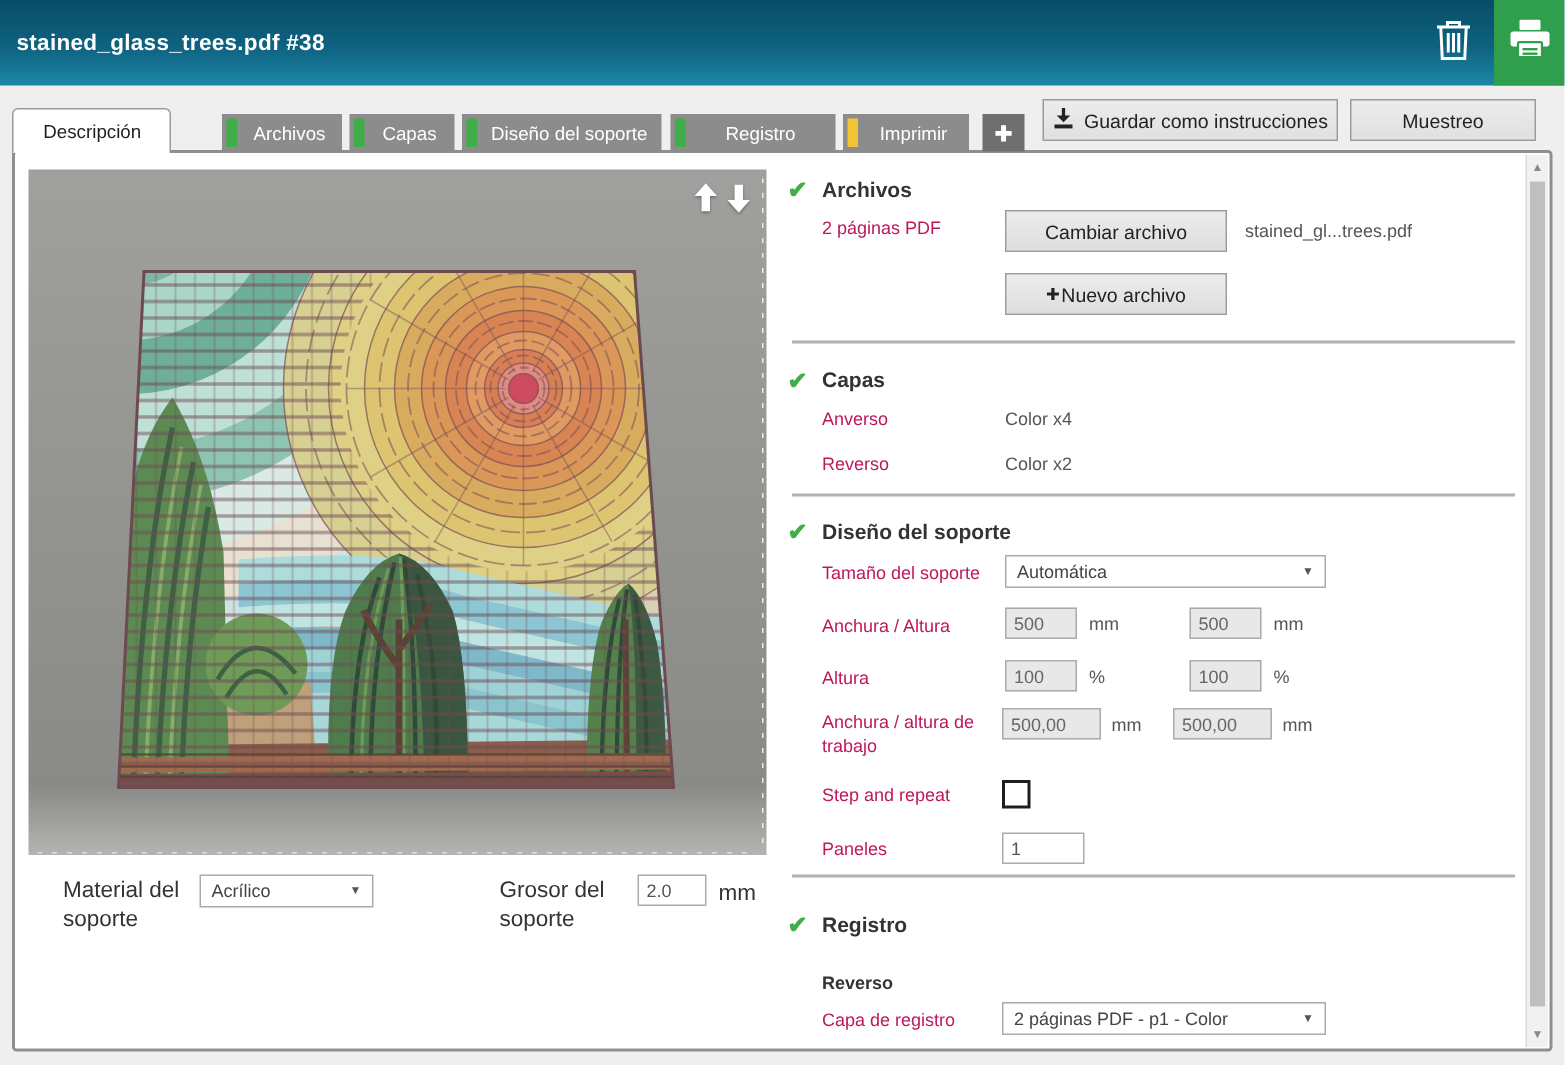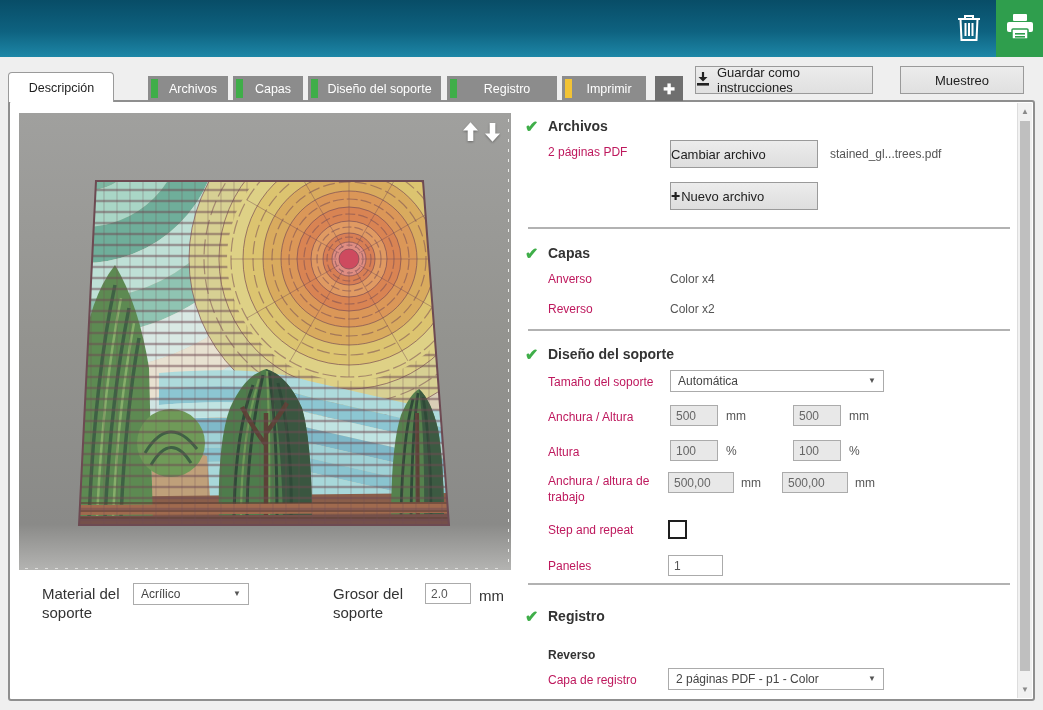--- a/index.html
+++ b/index.html
@@ -14,21 +14,21 @@
   .trash-btn{position:absolute;right:51px;top:0;width:46px;height:57px;
              display:flex;align-items:center;justify-content:center;cursor:pointer}
   .print-btn{position:absolute;right:0;top:0;width:47px;height:57px;background:#2f9e4d;
              display:flex;align-items:center;justify-content:center;cursor:pointer}
 
   
   .action-btn{position:absolute;top:66px;height:28px;box-sizing:border-box;
               background:linear-gradient(180deg,#ececec,#e0e0e0);border:1px solid #9a9a9a;
               font-size:13px;color:#222;display:flex;align-items:center;justify-content:center;
               gap:7px;cursor:pointer}
-  .btn-save{left:695px;width:178px}
+  .btn-save{left:695px;width:197px}
   .btn-sample{left:900px;width:124px}
 
   
   .tab{position:absolute;top:76px;height:25px;background:#8c8c8c;color:#fff;
        font-size:12.5px;display:flex;align-items:center;justify-content:center;
        box-sizing:border-box;cursor:pointer;z-index:4;padding-left:10px}
   .tab .stripe{position:absolute;left:3px;top:3px;bottom:3px;width:7px}
   .stripe.green{background:#3fae49}
   .stripe.yellow{background:#f2c335}
   .tab.active{left:8px;top:72px;width:106px;height:30px;background:#fff;color:#1e1e1e;
@@ -72,38 +72,39 @@
 
   
   .settings{position:absolute;left:510px;top:0;width:505px;height:100%}
   .check{position:absolute;color:#3fae49;font-size:16px;font-weight:700}
   .sec-title{position:absolute;font-size:14px;font-weight:700;color:#333;white-space:nowrap}
   .lbl{position:absolute;font-size:12px;color:#be185d;line-height:1.3}
   .val{position:absolute;font-size:12px;color:#555;white-space:nowrap}
   .divider{position:absolute;left:8px;width:482px;height:2px;background:#b2b2b2}
   .btn{position:absolute;box-sizing:border-box;background:linear-gradient(180deg,#ececec,#dedede);
        border:1px solid #9a9a9a;font-size:13px;color:#222;display:flex;align-items:center;
-       cursor:pointer}
+       justify-content:center;cursor:pointer}
   .unit{position:absolute;font-size:12px;color:#555}
   .checkbox{position:absolute;width:19px;height:19px;box-sizing:border-box;border:2px solid #1e1e1e;
             background:#fff;cursor:pointer}
   .sub-bold{position:absolute;font-size:12px;font-weight:700;color:#333}
 
   
   .scrollbar{position:absolute;right:1px;top:1px;bottom:1px;width:14px;background:#f1f1f1;
              border-left:1px solid #dddddd}
   .sb-btn{position:absolute;left:0;width:14px;height:15px;display:flex;align-items:center;
           justify-content:center;font-size:8px;color:#8a8a8a;cursor:pointer}
   .sb-up{top:1px}.sb-down{bottom:1px}
   .sb-thumb{position:absolute;left:2px;width:10px;top:18px;height:550px;background:#bfbfbf;cursor:pointer}
 </style>
 </head>
 <body>
 
 <div class="titlebar">
+  <div class="job-title">stained_glass_trees.pdf #38</div>
   <div class="trash-btn">
     <span>
       <svg width="26" height="30" viewBox="0 0 26 30">
         <g fill="none" stroke="#fff" stroke-width="2">
           <path d="M2 7 H24"></path>
           <path d="M9 7 V4 H17 V7"></path>
           <path d="M4.5 7 L5.5 28 H20.5 L21.5 7"></path>
           <path d="M9.5 11 V24 M13 11 V24 M16.5 11 V24"></path>
         </g>
       </svg>

